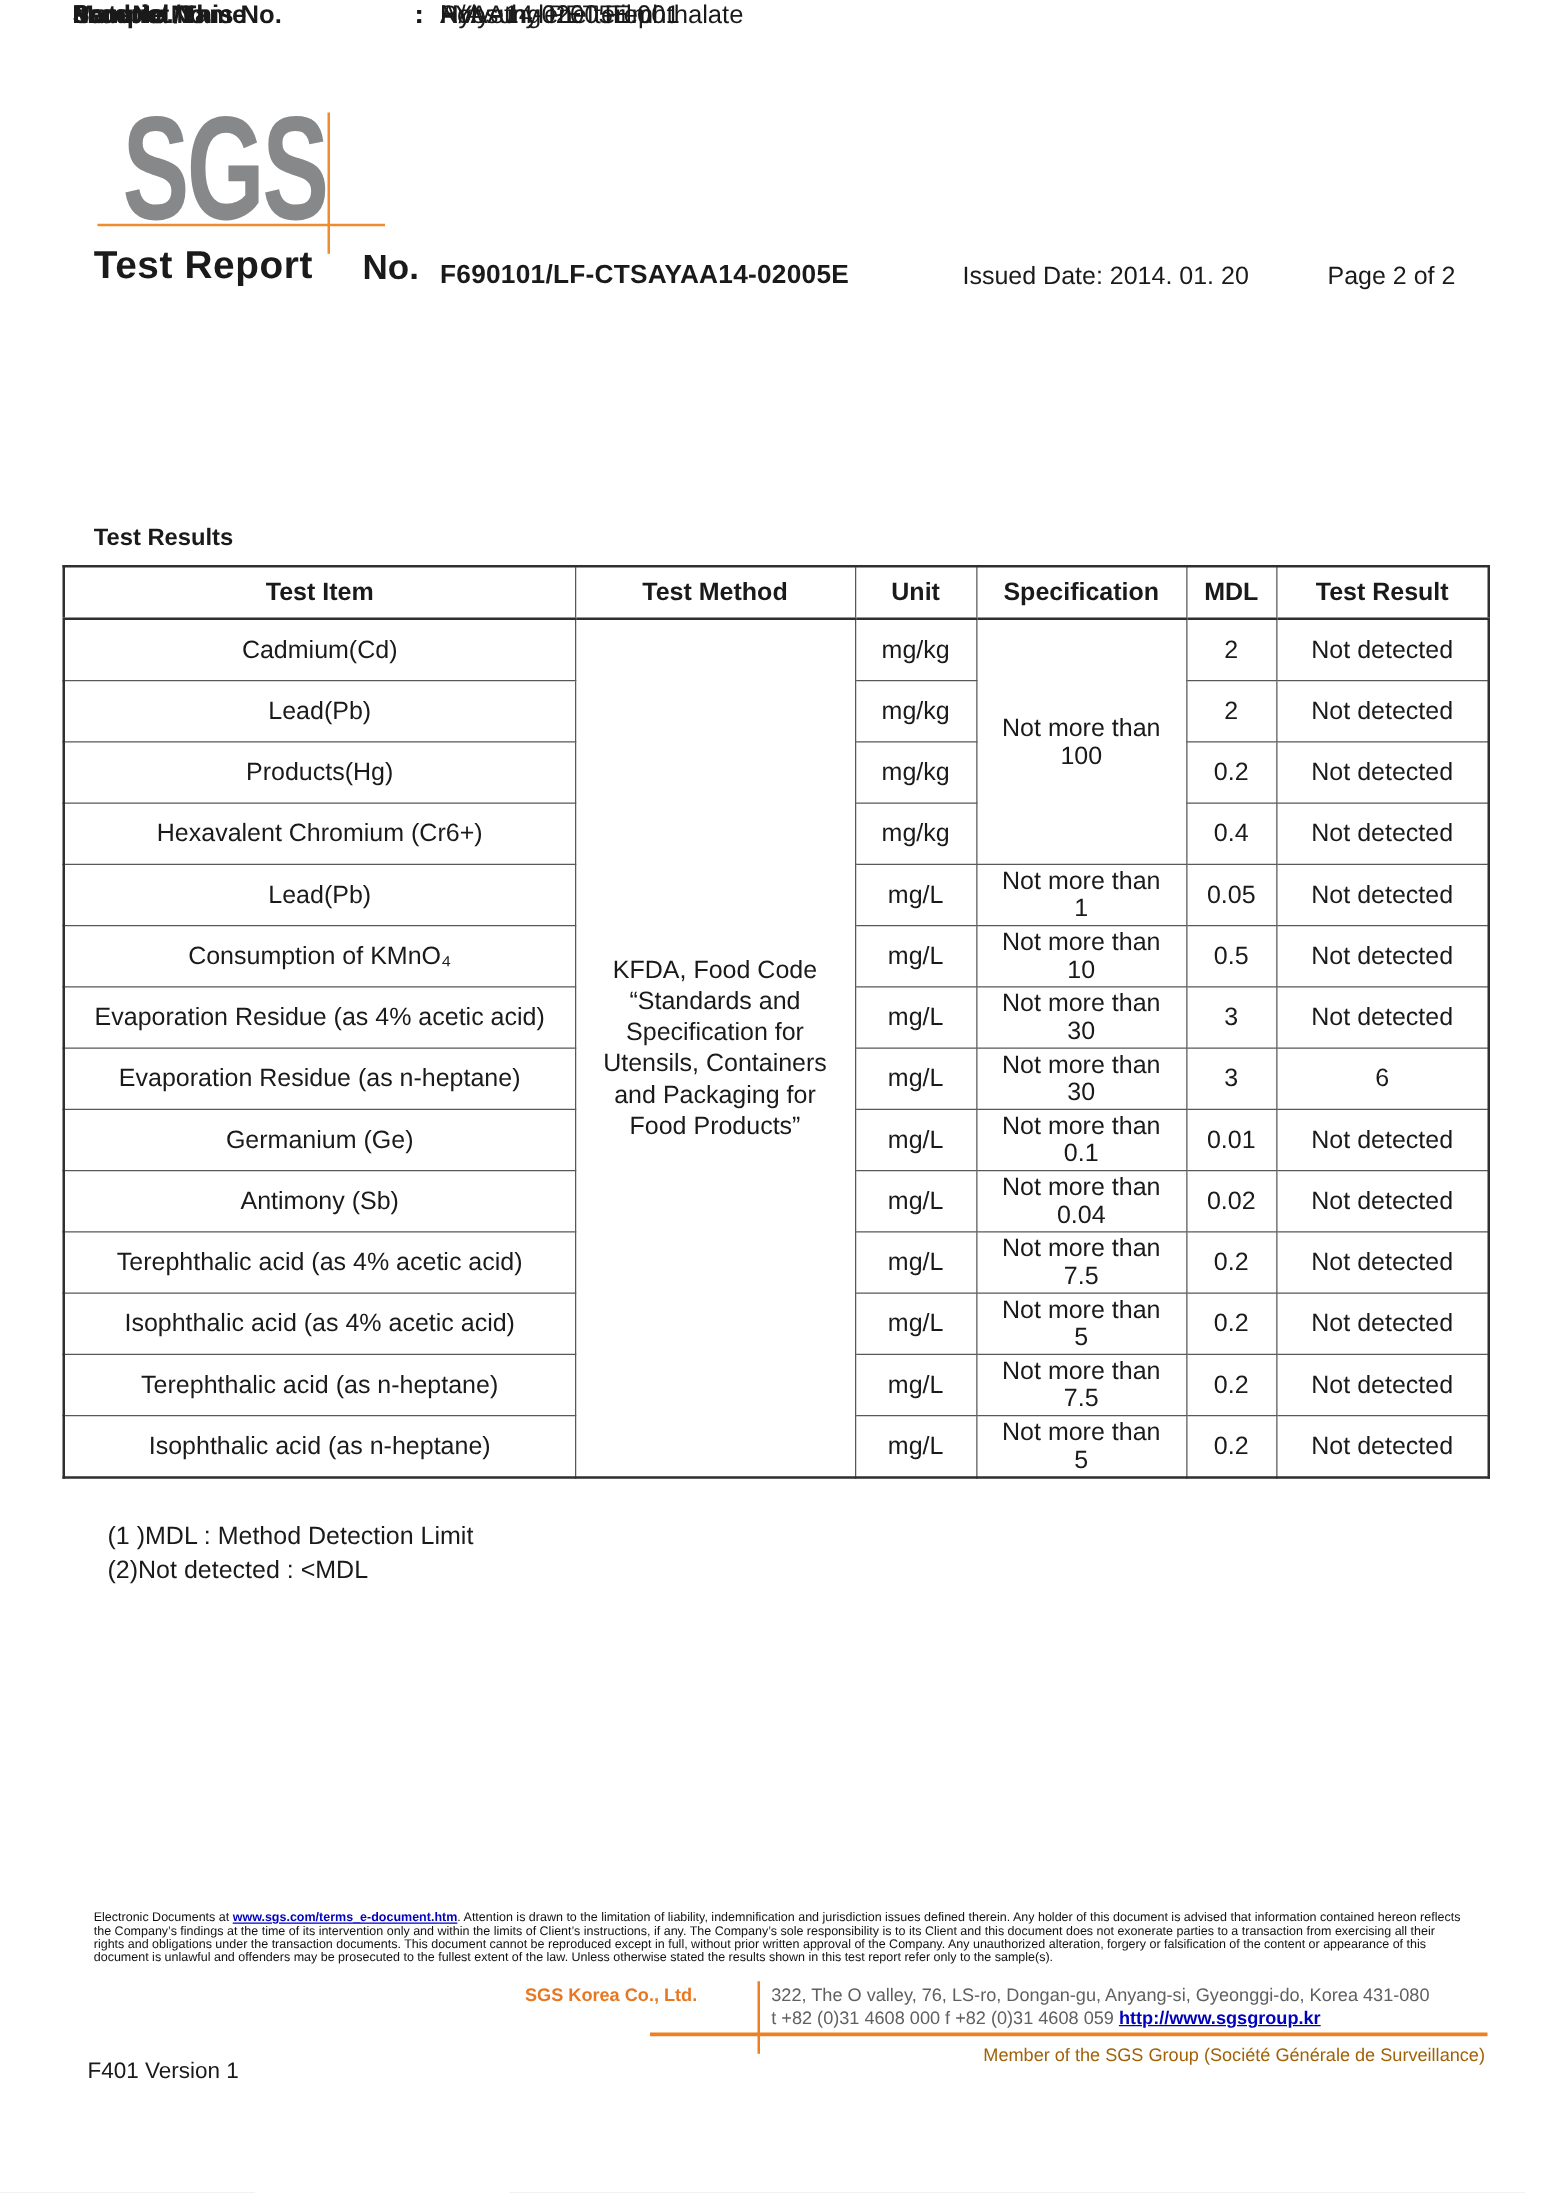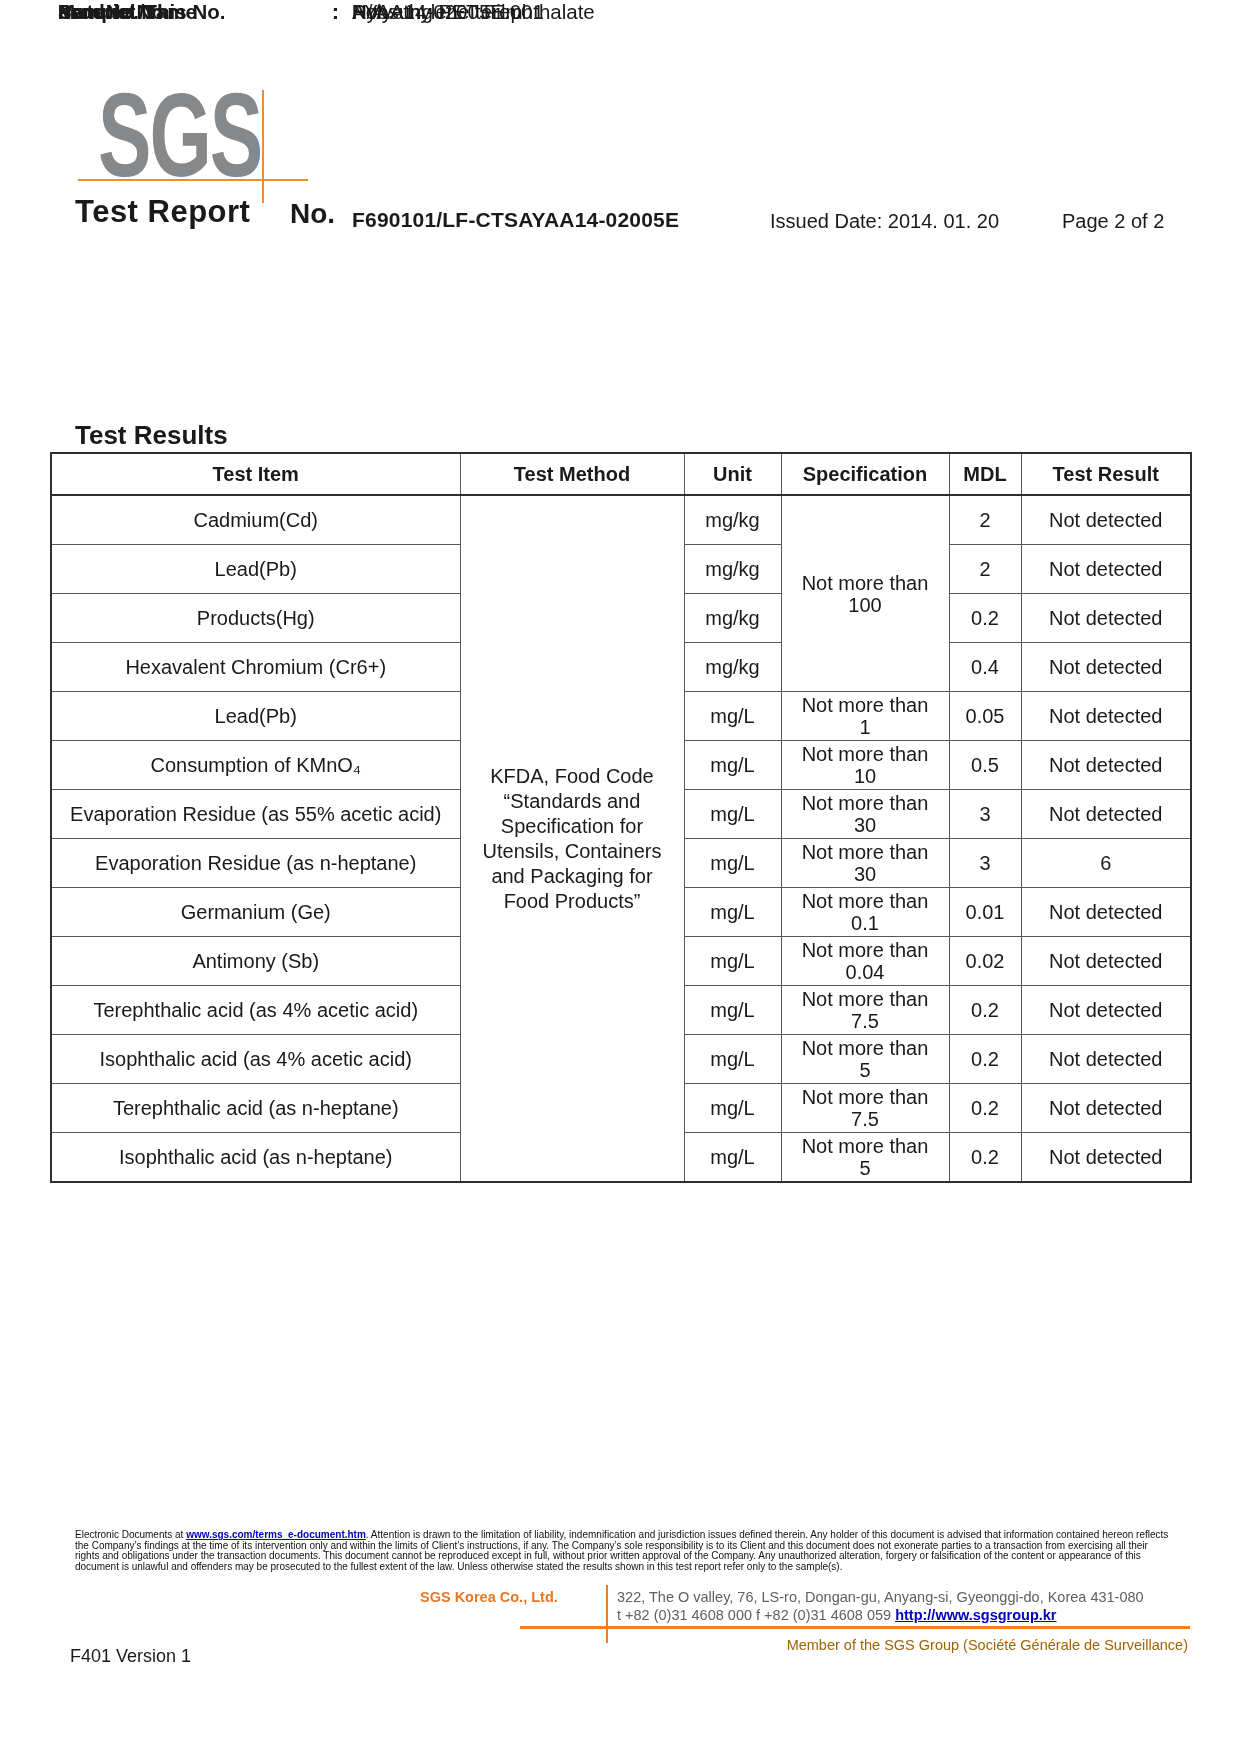--- a/index.html
+++ b/index.html
@@ -29,21 +29,21 @@
   
   .info-row { position:absolute; left:58px; width:700px; height:26px; font-size:20.5px; }
   .info-row:nth-of-type(1){ top:268px; }
   .info-row:nth-of-type(2){ top:308px; }
   .info-row:nth-of-type(3){ top:347px; }
   .info-row:nth-of-type(4){ top:394px; }
   .info-row .lbl { position:absolute; left:0; font-weight:bold; white-space:nowrap; }
   .info-row .sep { position:absolute; left:274px; font-weight:bold; }
   .info-row .val { position:absolute; left:294px; white-space:nowrap; }
 
-  .section-title { left:75px; top:420px; font-size:26px; font-weight:bold; }
+  .section-title { left:75px; top:420px; font-size:19px; font-weight:bold; }
 
   
   table.results {
     position:absolute; left:50px; top:452px; width:1140px;
     border-collapse:collapse; table-layout:fixed;
     border:2px solid #2f2f2f; font-size:20px;
   }
   table.results th, table.results td {
     border:1px solid #58585a; text-align:center; vertical-align:middle;
     padding:0; overflow:hidden;
@@ -183,21 +183,21 @@
         <td>Consumption of KMnO₄</td>
         <td>mg/L</td>
         <td class="spec-cell">
           <div>Not more than</div>
           <div>10</div>
         </td>
         <td>0.5</td>
         <td>Not detected</td>
       </tr>
       <tr>
-        <td>Evaporation Residue (as 55% acetic acid)</td>
+        <td>Evaporation Residue (as 4% acetic acid)</td>
         <td>mg/L</td>
         <td class="spec-cell">
           <div>Not more than</div>
           <div>30</div>
         </td>
         <td>3</td>
         <td>Not detected</td>
       </tr>
       <tr>
         <td>Evaporation Residue (as n-heptane)</td>
@@ -265,20 +265,24 @@
         <td class="spec-cell">
           <div>Not more than</div>
           <div>5</div>
         </td>
         <td>0.2</td>
         <td>Not detected</td>
       </tr>
     </tbody>
   </table>
 
+  <div class="notes">
+    <div>(1 )MDL : Method Detection Limit</div>
+    <div>(2)Not detected : &lt;MDL</div>
+  </div>
 
   <div class="legal"><span>Electronic Documents at </span><span class="link">www.sgs.com/terms_e-document.htm</span><span>. Attention is drawn to the limitation of liability, indemnification and jurisdiction issues defined therein. Any holder of this document is advised that information contained hereon reflects the Company’s findings at the time of its intervention only and within the limits of Client’s instructions, if any. The Company’s sole responsibility is to its Client and this document does not exonerate parties to a transaction from exercising all their rights and obligations under the transaction documents. This document cannot be reproduced except in full, without prior written approval of the Company. Any unauthorized alteration, forgery or falsification of the content or appearance of this document is unlawful and offenders may be prosecuted to the fullest extent of the law.  Unless otherwise stated the results shown in this test report refer only to the sample(s).</span></div>
 
   <div class="company">SGS Korea Co., Ltd.</div>
   <div class="f-vline"></div>
   <div class="addr">
     <div>322, The O valley, 76, LS-ro, Dongan-gu, Anyang-si, Gyeonggi-do, Korea 431-080</div>
     <div>
       <span>t +82 (0)31 4608 000 f +82 (0)31 4608 059 </span><span class="site">http://www.sgsgroup.kr</span>
     </div>

